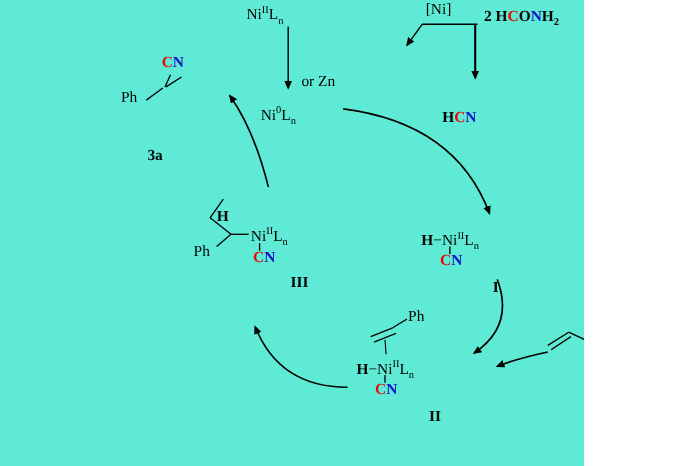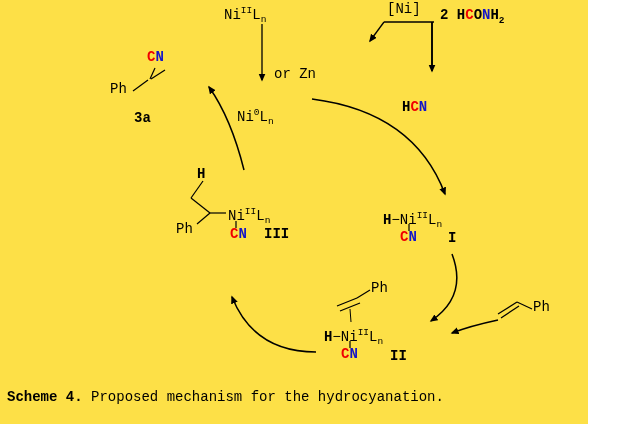--- a/index.html
+++ b/index.html
@@ -1,22 +1,22 @@
 <!DOCTYPE html>
 <html><head>
 <meta charset="utf-8">
 <style>
   html,body{margin:0;padding:0;background:#fff;}
-  #fig{position:relative;width:588px;height:424px;background:#fde047;
-       font-family:Liberation Mono, monospace;color:#000;overflow:hidden;}
+  #fig{position:relative;width:531px;height:424px;background:#5eead4;
+       font-family:Liberation Serif, serif;color:#000;overflow:hidden;}
   #fig svg.layer{position:absolute;left:0;top:0;}
   .lbl{position:absolute;font-size:14px;line-height:15px;white-space:nowrap;z-index:2;}
   .lbl sup{font-size:9.5px;}
   .lbl sub{font-size:9.5px;}
-  .b{font-weight:bold;}
+  .b{font-weight:bold;margin-top:23px;}
   .red{color:#f00000;font-weight:bold;}
   .blue{color:#1414c8;font-weight:bold;}
   .cap{position:absolute;left:7px;top:389px;font-size:14px;z-index:2;}
   line,path.arrow{stroke:#000;fill:none;}
 </style>
 </head>
 <body>
 
 <div id="fig">
 
@@ -59,21 +59,21 @@
     <line x1="532" y1="309" x2="517" y2="302" stroke-width="1.2"></line>
     <line x1="517" y1="302" x2="498" y2="314" stroke-width="1.2"></line>
     <line x1="519" y1="306" x2="501" y2="318" stroke-width="1.2"></line>
   </svg>
 
   <div class="lbl" style="left:224px;top:3px"><span>Ni</span><sup>II</sup><span>L</span><sub>n</sub></div>
 
 
   <div class="lbl" style="left:274px;top:67px">or Zn</div>
 
-  <div class="lbl" style="left:237px;top:105px"><span>Ni</span><sup>0</sup><span>L</span><sub>n</sub></div>
+  <div class="lbl" style="left:237px;top:94px"><span>Ni</span><sup>0</sup><span>L</span><sub>n</sub></div>
 
   <div class="lbl" style="left:387px;top:2px">[Ni]</div>
 
   <div class="lbl" style="left:440px;top:8px"><span class="b">2 H</span><span class="red">C</span><span class="b">O</span><span class="blue">N</span><span class="b">H</span><sub class="b">2</sub></div>
 
   <div class="lbl" style="left:402px;top:100px"><span class="b">H</span><span class="red">C</span><span class="blue">N</span></div>
 
   <div class="lbl" style="left:147px;top:50px"><span class="red">C</span><span class="blue">N</span></div>
   <div class="lbl" style="left:110px;top:82px">Ph</div>
   <div class="lbl b" style="left:134px;top:111px">3a</div>
@@ -88,15 +88,14 @@
   <div class="lbl b" style="left:390px;top:349px">II</div>
 
   <div class="lbl b" style="left:197px;top:167px">H</div>
   <div class="lbl" style="left:176px;top:222px">Ph</div>
   <div class="lbl" style="left:228px;top:204px"><span>Ni</span><sup>II</sup><span>L</span><sub>n</sub></div>
   <div class="lbl" style="left:230px;top:227px"><span class="red">C</span><span class="blue">N</span></div>
   <div class="lbl b" style="left:264px;top:227px">III</div>
 
   <div class="lbl" style="left:533px;top:300px">Ph</div>
 
-  <div class="cap"><span class="b">Scheme 4.</span><span> Proposed mechanism for the hydrocyanation.</span></div>
 
 </div>
 
 </body></html>

